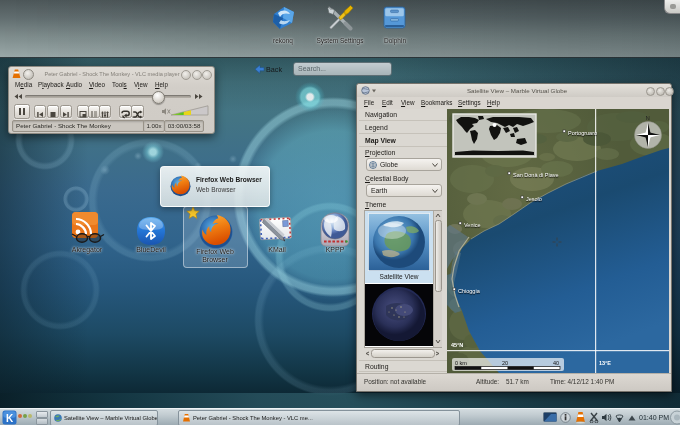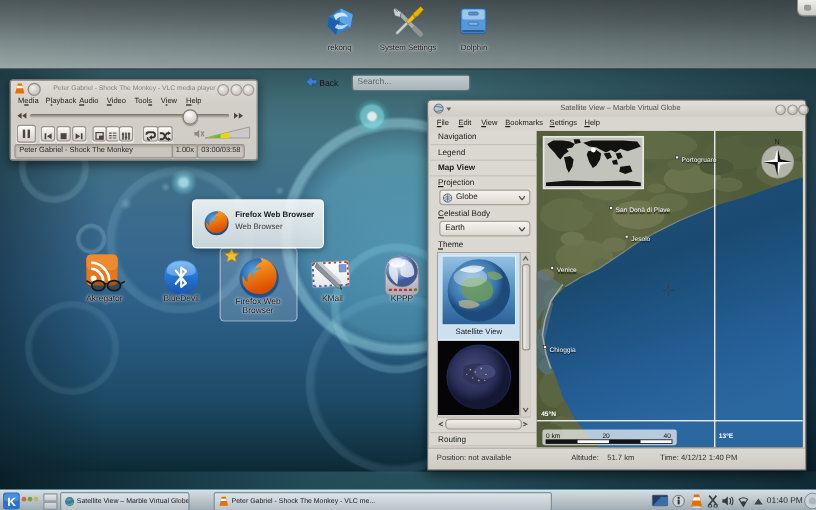--- a/index.html
+++ b/index.html
@@ -1,14 +1,14 @@
 <!DOCTYPE html>
 <html><head><meta charset="utf-8"><style>
 html,body{margin:0;padding:0;}
-#screen{position:relative;width:680px;height:425px;overflow:hidden;background:#0ea5e9;font-family:"Liberation Sans",sans-serif;}
+#screen{position:relative;width:680px;height:425px;overflow:hidden;background:#f0abfc;font-family:"Liberation Sans",sans-serif;}
 .abs{position:absolute;}
 
 #wall{left:0;top:57px;width:680px;height:351px;
 background:
 radial-gradient(circle 15px at 310px 40px, rgba(255,255,255,0.85) 0 3px, rgba(130,225,230,0.65) 5px 9px, rgba(80,195,210,0.3) 11px, rgba(80,195,210,0) 15px),
 radial-gradient(circle 100px at 333px 140px, rgba(150,210,228,0) 88px, rgba(170,228,238,0.42) 92px 97px, rgba(150,210,228,0) 100px),
 radial-gradient(circle 95px at 333px 148px, rgba(115,205,220,0.42), rgba(115,205,220,0.34) 74px, rgba(115,205,220,0) 95px),
 radial-gradient(circle 55px at 330px 200px, rgba(160,220,230,0) 46px, rgba(165,225,235,0.25) 49px 53px, rgba(160,220,230,0) 55px),
 radial-gradient(circle 62px at 150px 143px, rgba(150,200,225,0) 52px, rgba(160,210,230,0.17) 56px 60px, rgba(150,200,225,0) 62px),
 radial-gradient(circle 30px at 45px 83px, rgba(160,210,230,0) 22px, rgba(170,215,235,0.18) 25px 28px, rgba(160,210,230,0) 30px),

